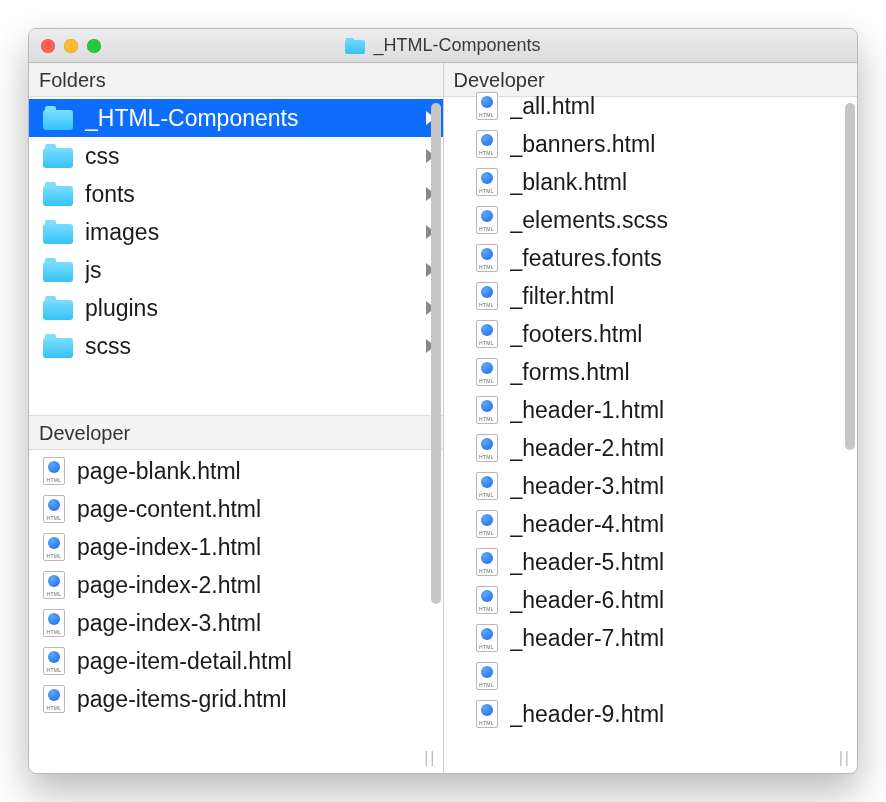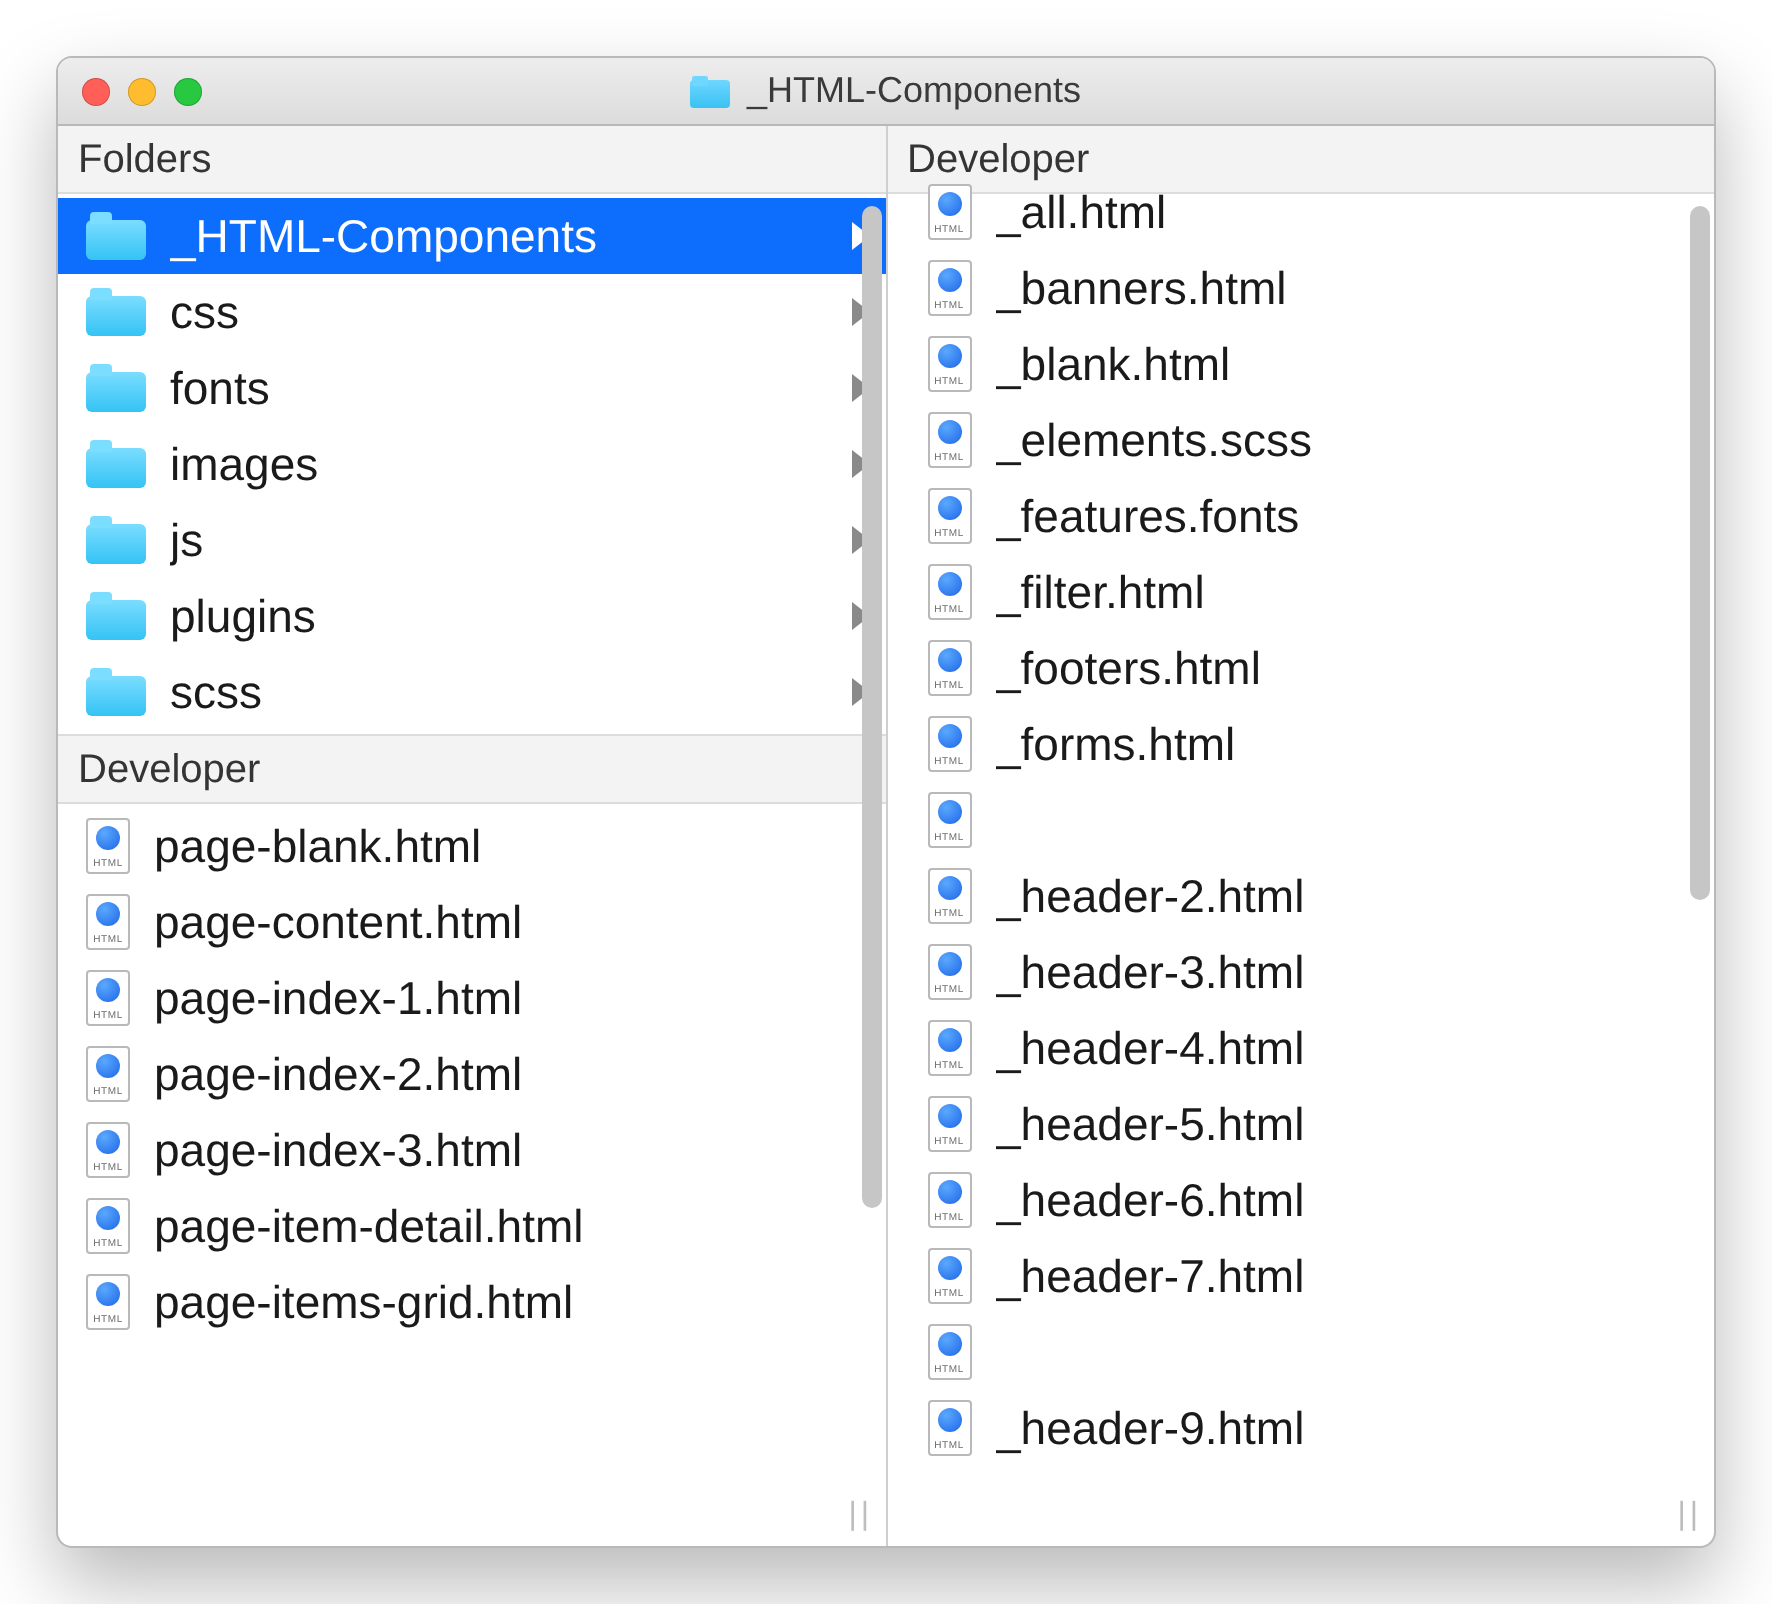--- a/index.html
+++ b/index.html
@@ -71,20 +71,21 @@
     display: flex;
     min-height: 0;
   }
   .pane {
     flex: 1;
     display: flex;
     flex-direction: column;
     min-width: 0;
     border-right: 1px solid #cfcfcf;
     position: relative;
+    gap: 48px;
   }
   .pane:last-child { border-right: none; }
   .section {
     display: flex;
     flex-direction: column;
     min-height: 0;
   }
   .section.grow { flex: 1; }
   .section-header {
     padding: 6px 10px 4px 10px;
@@ -154,21 +155,21 @@
   .scrollbar .thumb {
     position: absolute; left: 0; right: 0;
     background: #c6c6c6; border-radius: 5px;
   }
   .scrollbar.left .thumb { top: 0; height: 78%; }
   .scrollbar.right .thumb { top: 0; height: 54%; }
   .resize-grip {
     position: absolute; right: 6px; bottom: 6px;
     font-size: 16px; color: #bdbdbd; letter-spacing: 2px;
   }
-  .pane-right .row { padding-left: 20px; }
+  .pane-right .row { padding-left: 32px; }
   .pane-right .list { margin-top: -12px; } 
 </style>
 </head>
 <body>
 
 <div class="window">
 
   <div class="titlebar">
     <div class="traffic">
       <div class="tl red"></div>
@@ -294,20 +295,21 @@
             <div class="row">
               <span class="html-ico"></span>
               <span class="label">_footers.html</span>
             </div>
             <div class="row">
               <span class="html-ico"></span>
               <span class="label">_forms.html</span>
             </div>
             <div class="row">
               <span class="html-ico"></span>
+              <span class="label">_header-1.html</span>
             </div>
             <div class="row">
               <span class="html-ico"></span>
               <span class="label">_header-2.html</span>
             </div>
             <div class="row">
               <span class="html-ico"></span>
               <span class="label">_header-3.html</span>
             </div>
             <div class="row">

